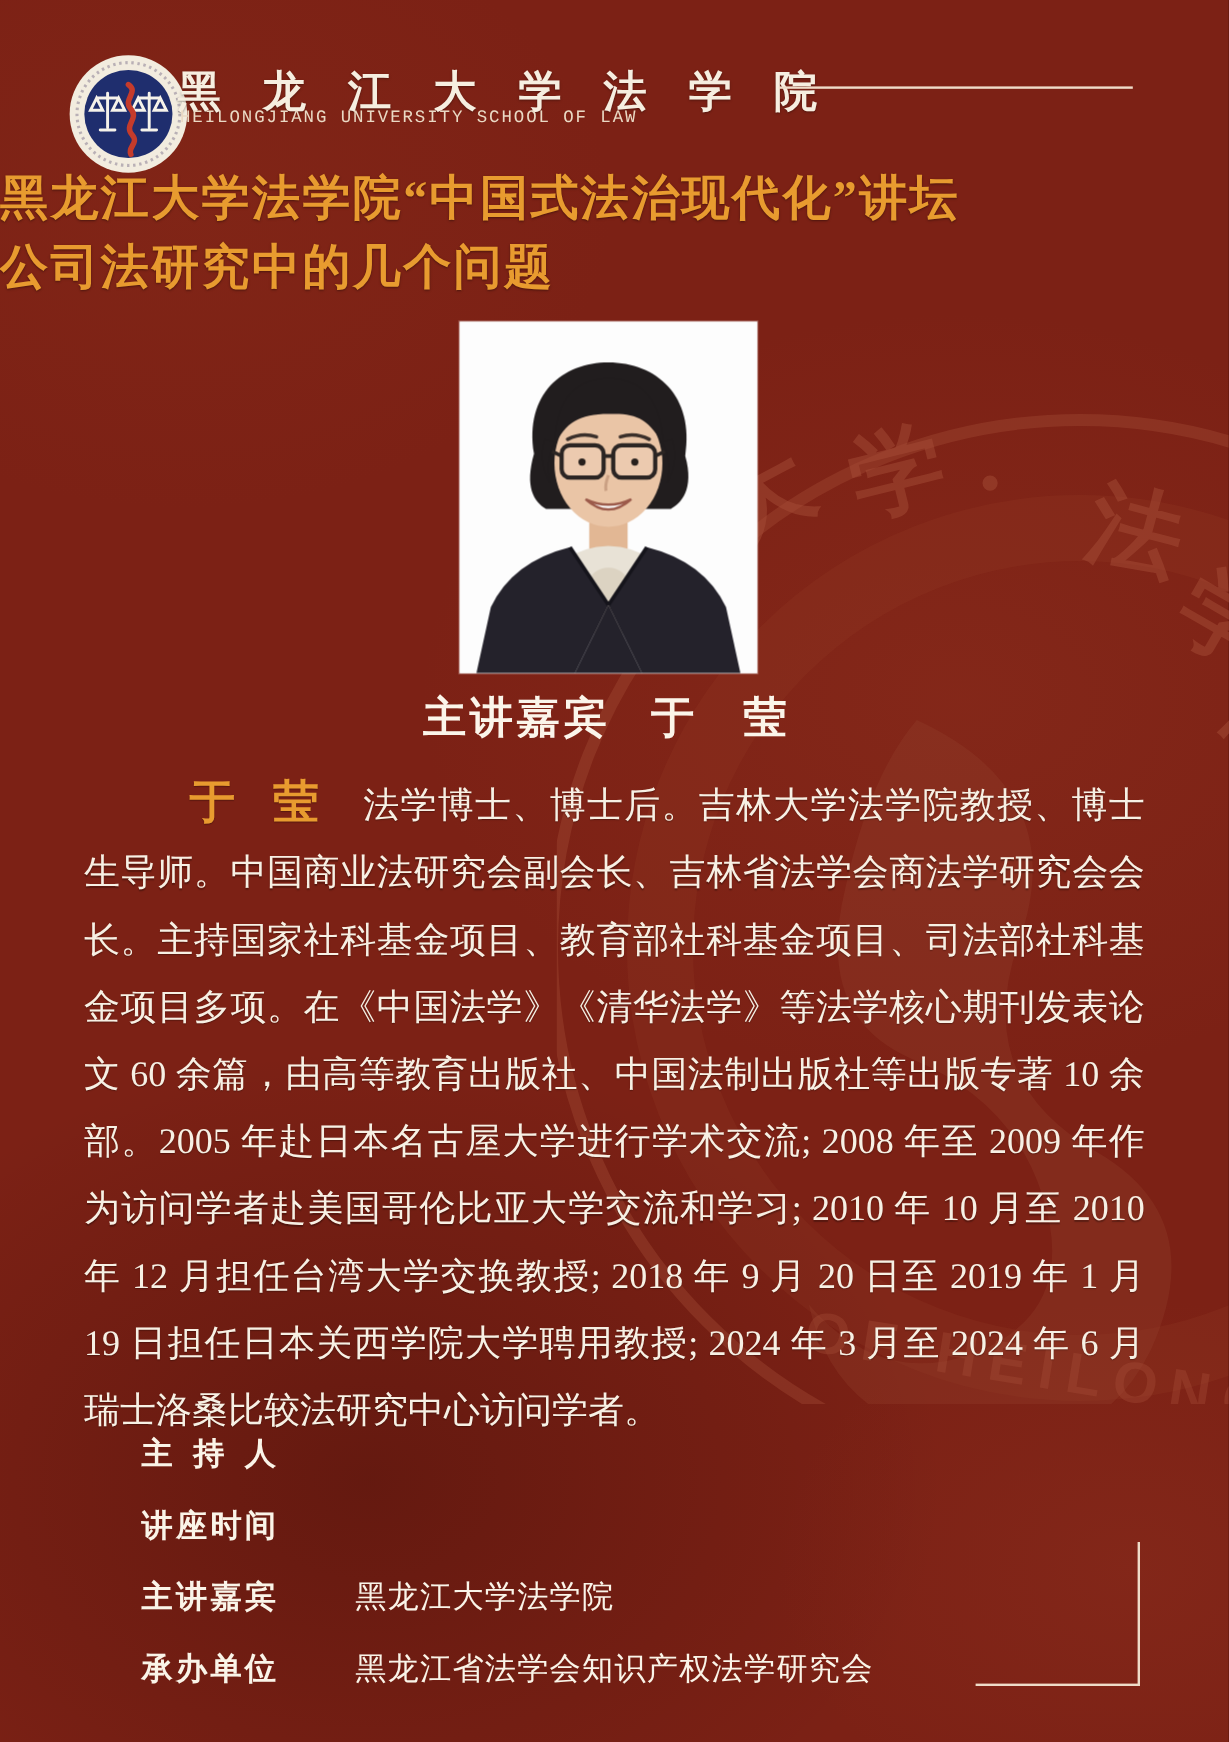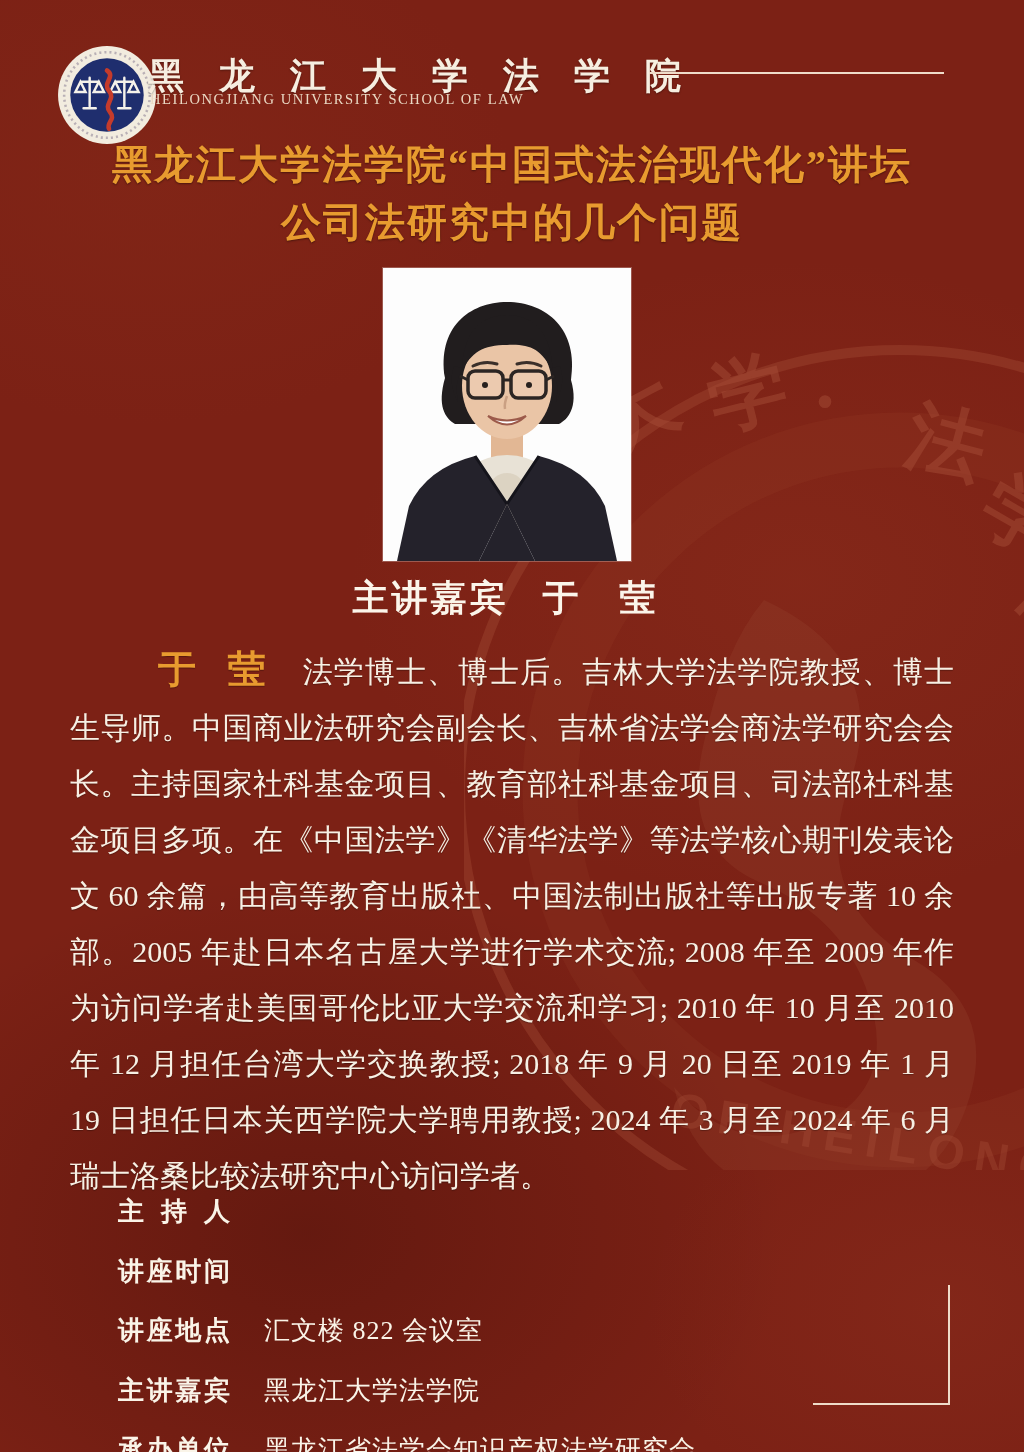--- a/index.html
+++ b/index.html
@@ -17,26 +17,26 @@
   .watermark{position:absolute;left:464px;top:270px;width:560px;height:900px;pointer-events:none;}
   
   .logo{position:absolute;left:56px;top:44px;width:102px;height:102px;}
   .org-cn{
     position:absolute;left:148px;top:52px;width:560px;
     color:#f6eee0;font-size:36px;font-weight:bold;letter-spacing:13px;white-space:nowrap;
     text-shadow:0 1px 2px rgba(0,0,0,.35);
   }
   .org-en{
     position:absolute;left:150px;top:91px;
-    color:#ead9c4;font-size:14.5px;letter-spacing:1.6px;white-space:nowrap;
+    color:#ead9c4;font-size:14.5px;letter-spacing:1.6px;white-space:nowrap;font-family:Liberation Mono, monospace;
   }
   .top-line{position:absolute;left:649px;top:72px;width:295px;height:2px;background:#efdcc9;}
   
   .title{
-    position:absolute;left:0;top:136px;width:100%;text-align:center;
+    position:absolute;left:0;top:136px;width:100%;
     color:#e89b2f;font-weight:bold;font-size:40px;line-height:58px;letter-spacing:2px;
     text-shadow:0 1px 2px rgba(0,0,0,.4);
   }
   
   .photo{position:absolute;left:383px;top:268px;width:248px;height:293px;background:#fdfdfd;box-shadow:0 0 0 1px rgba(255,255,255,.25);}
   .photo svg{display:block;}
   
   .speaker-line{
     position:absolute;left:0;top:574px;width:100%;text-align:center;
     color:#fbf5ea;font-size:36px;font-weight:bold;
@@ -47,21 +47,21 @@
   .bio{
     position:absolute;left:70px;top:641px;width:884px;margin:0;
     color:#f7f0e4;font-size:30px;line-height:56px;text-align:justify;text-indent:88px;
     text-shadow:0 1px 1px rgba(0,0,0,.3);
   }
   .bio-name{
     color:#e89b2f;font-size:38px;font-weight:bold;letter-spacing:10px;margin-right:26px;
   }
   
   .info{position:absolute;left:118px;top:1194px;width:800px;color:#faf4e8;font-size:26px;}
-  .info-row{display:flex;align-items:baseline;margin-bottom:24.5px;white-space:nowrap;}
+  .info-row{display:flex;align-items:baseline;margin-bottom:24.5px;white-space:nowrap;gap:32px;}
   .info-label{display:inline-block;width:112px;text-align-last:justify;font-weight:bold;flex:0 0 auto;}
   .info-value{margin-left:34px;letter-spacing:1px;}
   
   .corner{
     position:absolute;left:813px;top:1285px;width:135px;height:118px;
     border-right:2px solid #efdcc9;border-bottom:2px solid #efdcc9;
   }
 </style>
 </head>
 <body>
@@ -150,24 +150,20 @@
   </p>
 
   <div class="info">
     <div class="info-row">
       <span class="info-label">主 持 人</span>
     </div>
     <div class="info-row">
       <span class="info-label">讲座时间</span>
     </div>
     <div class="info-row">
-      <span class="info-label">讲座地点</span>
-      <span class="info-value">汇文楼 822 会议室</span>
-    </div>
-    <div class="info-row">
       <span class="info-label">主讲嘉宾</span>
       <span class="info-value">黑龙江大学法学院</span>
     </div>
     <div class="info-row">
       <span class="info-label">承办单位</span>
       <span class="info-value">黑龙江省法学会知识产权法学研究会</span>
     </div>
   </div>
 
   <div class="corner"></div>

